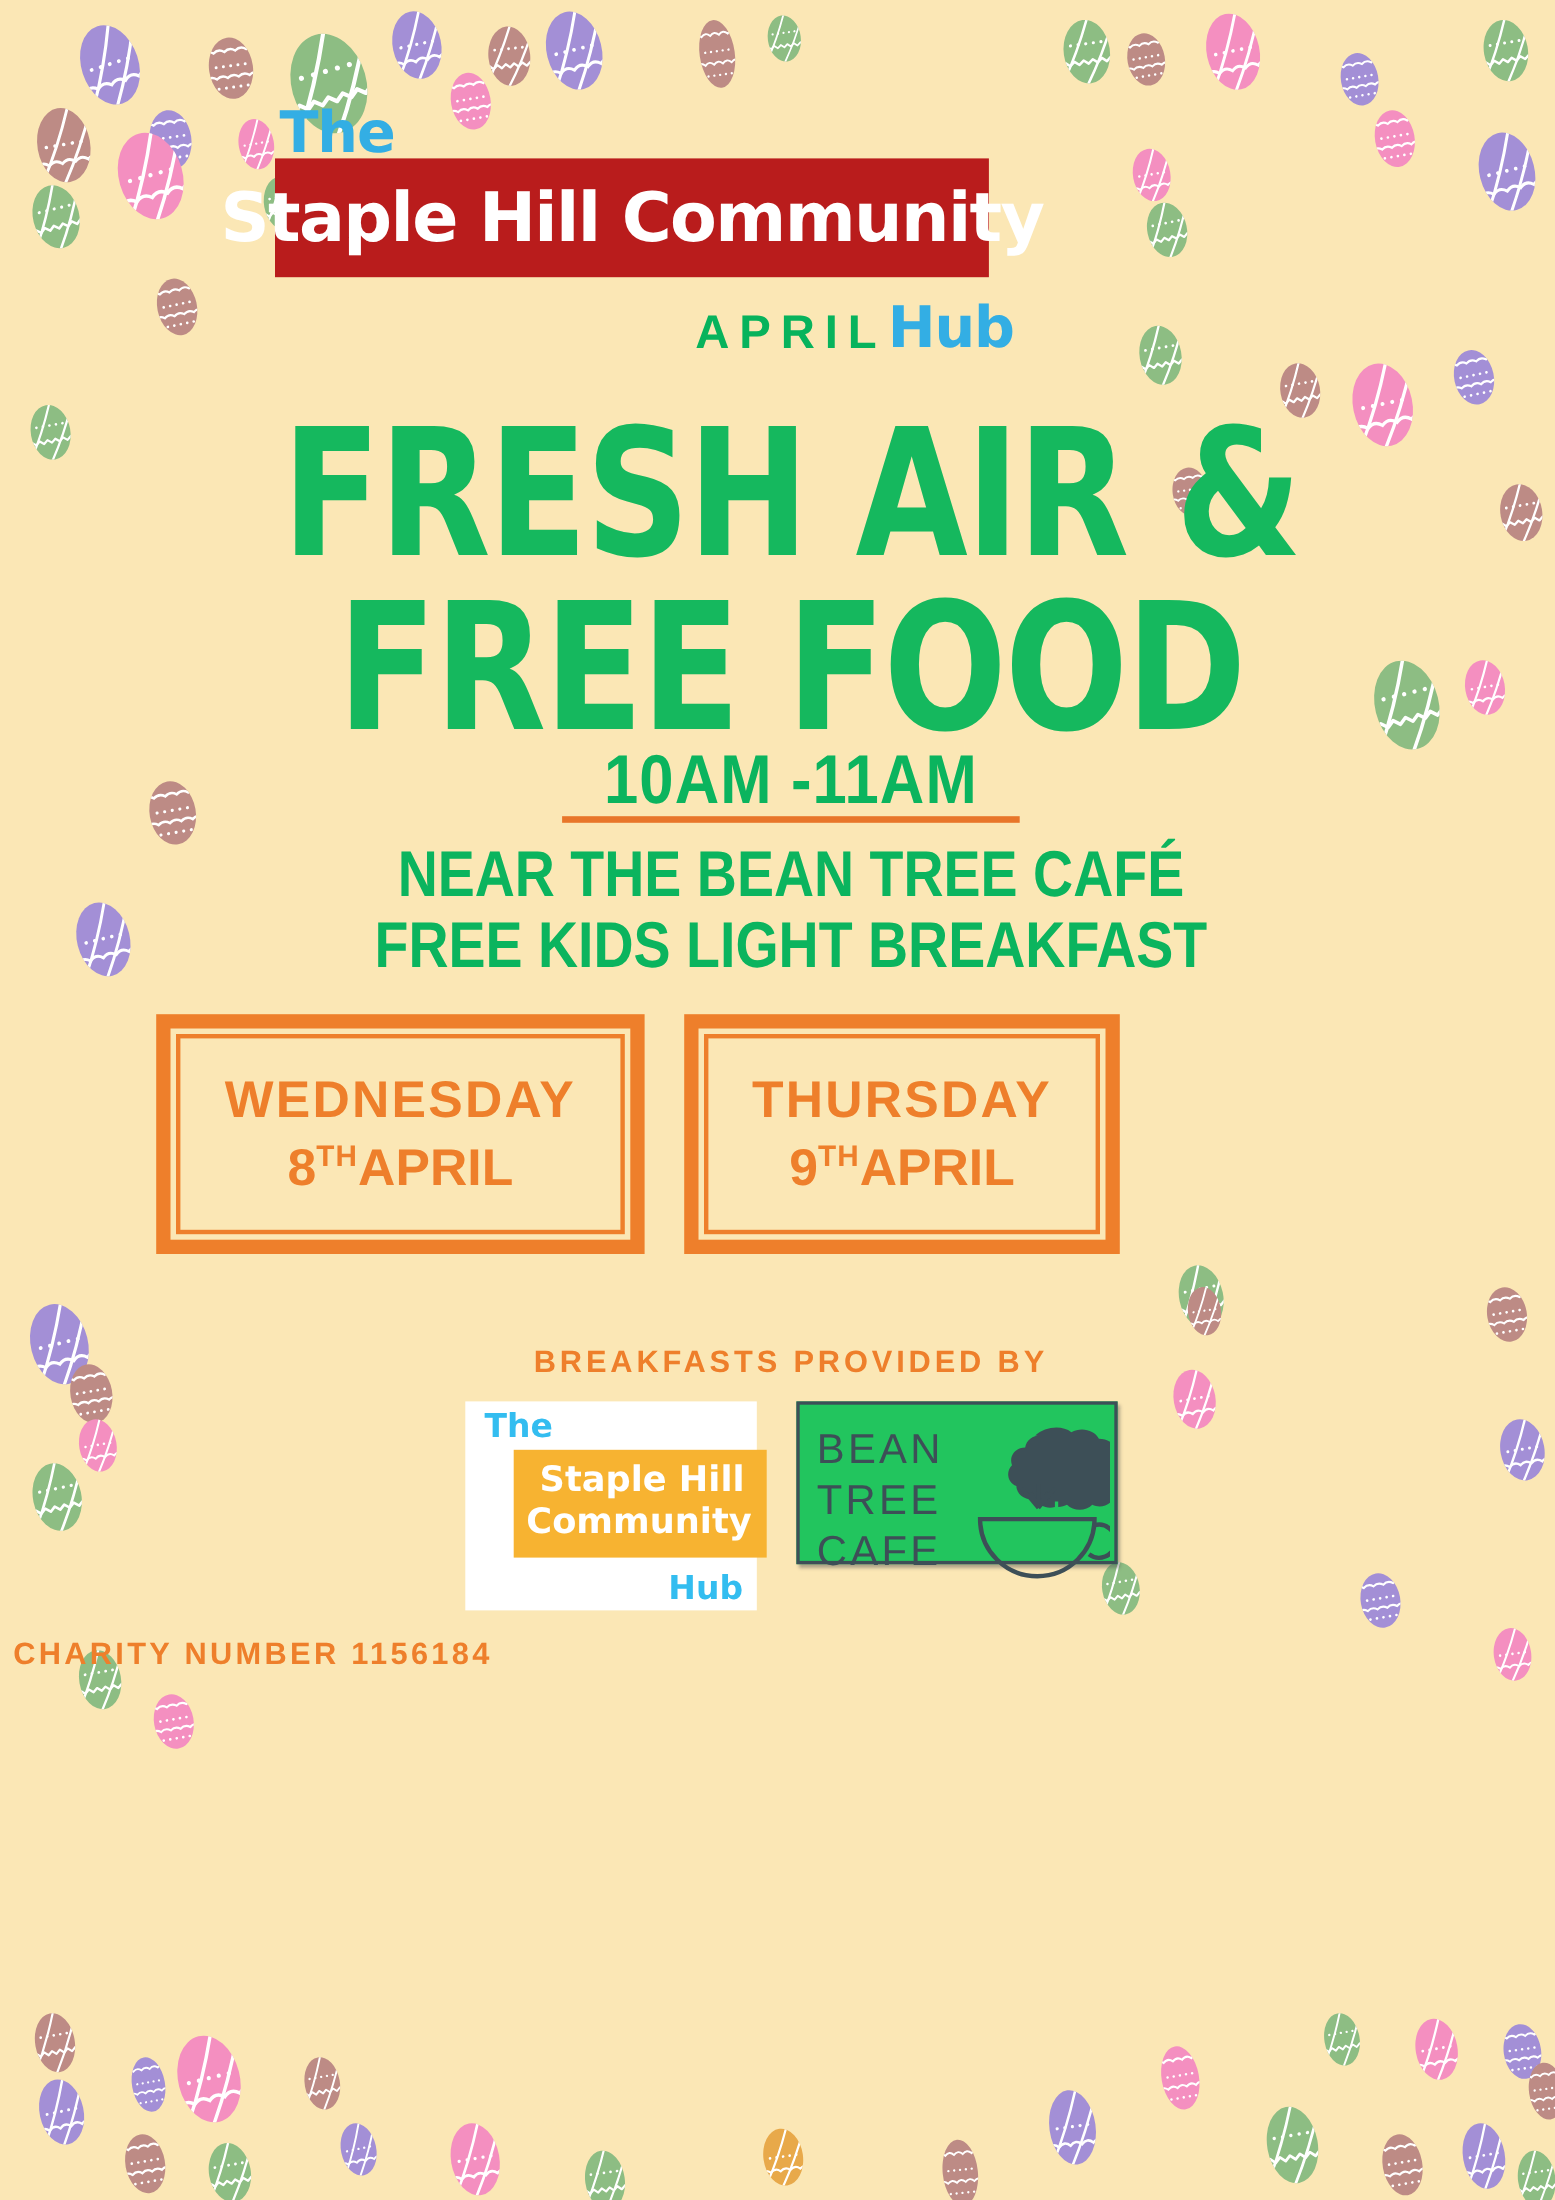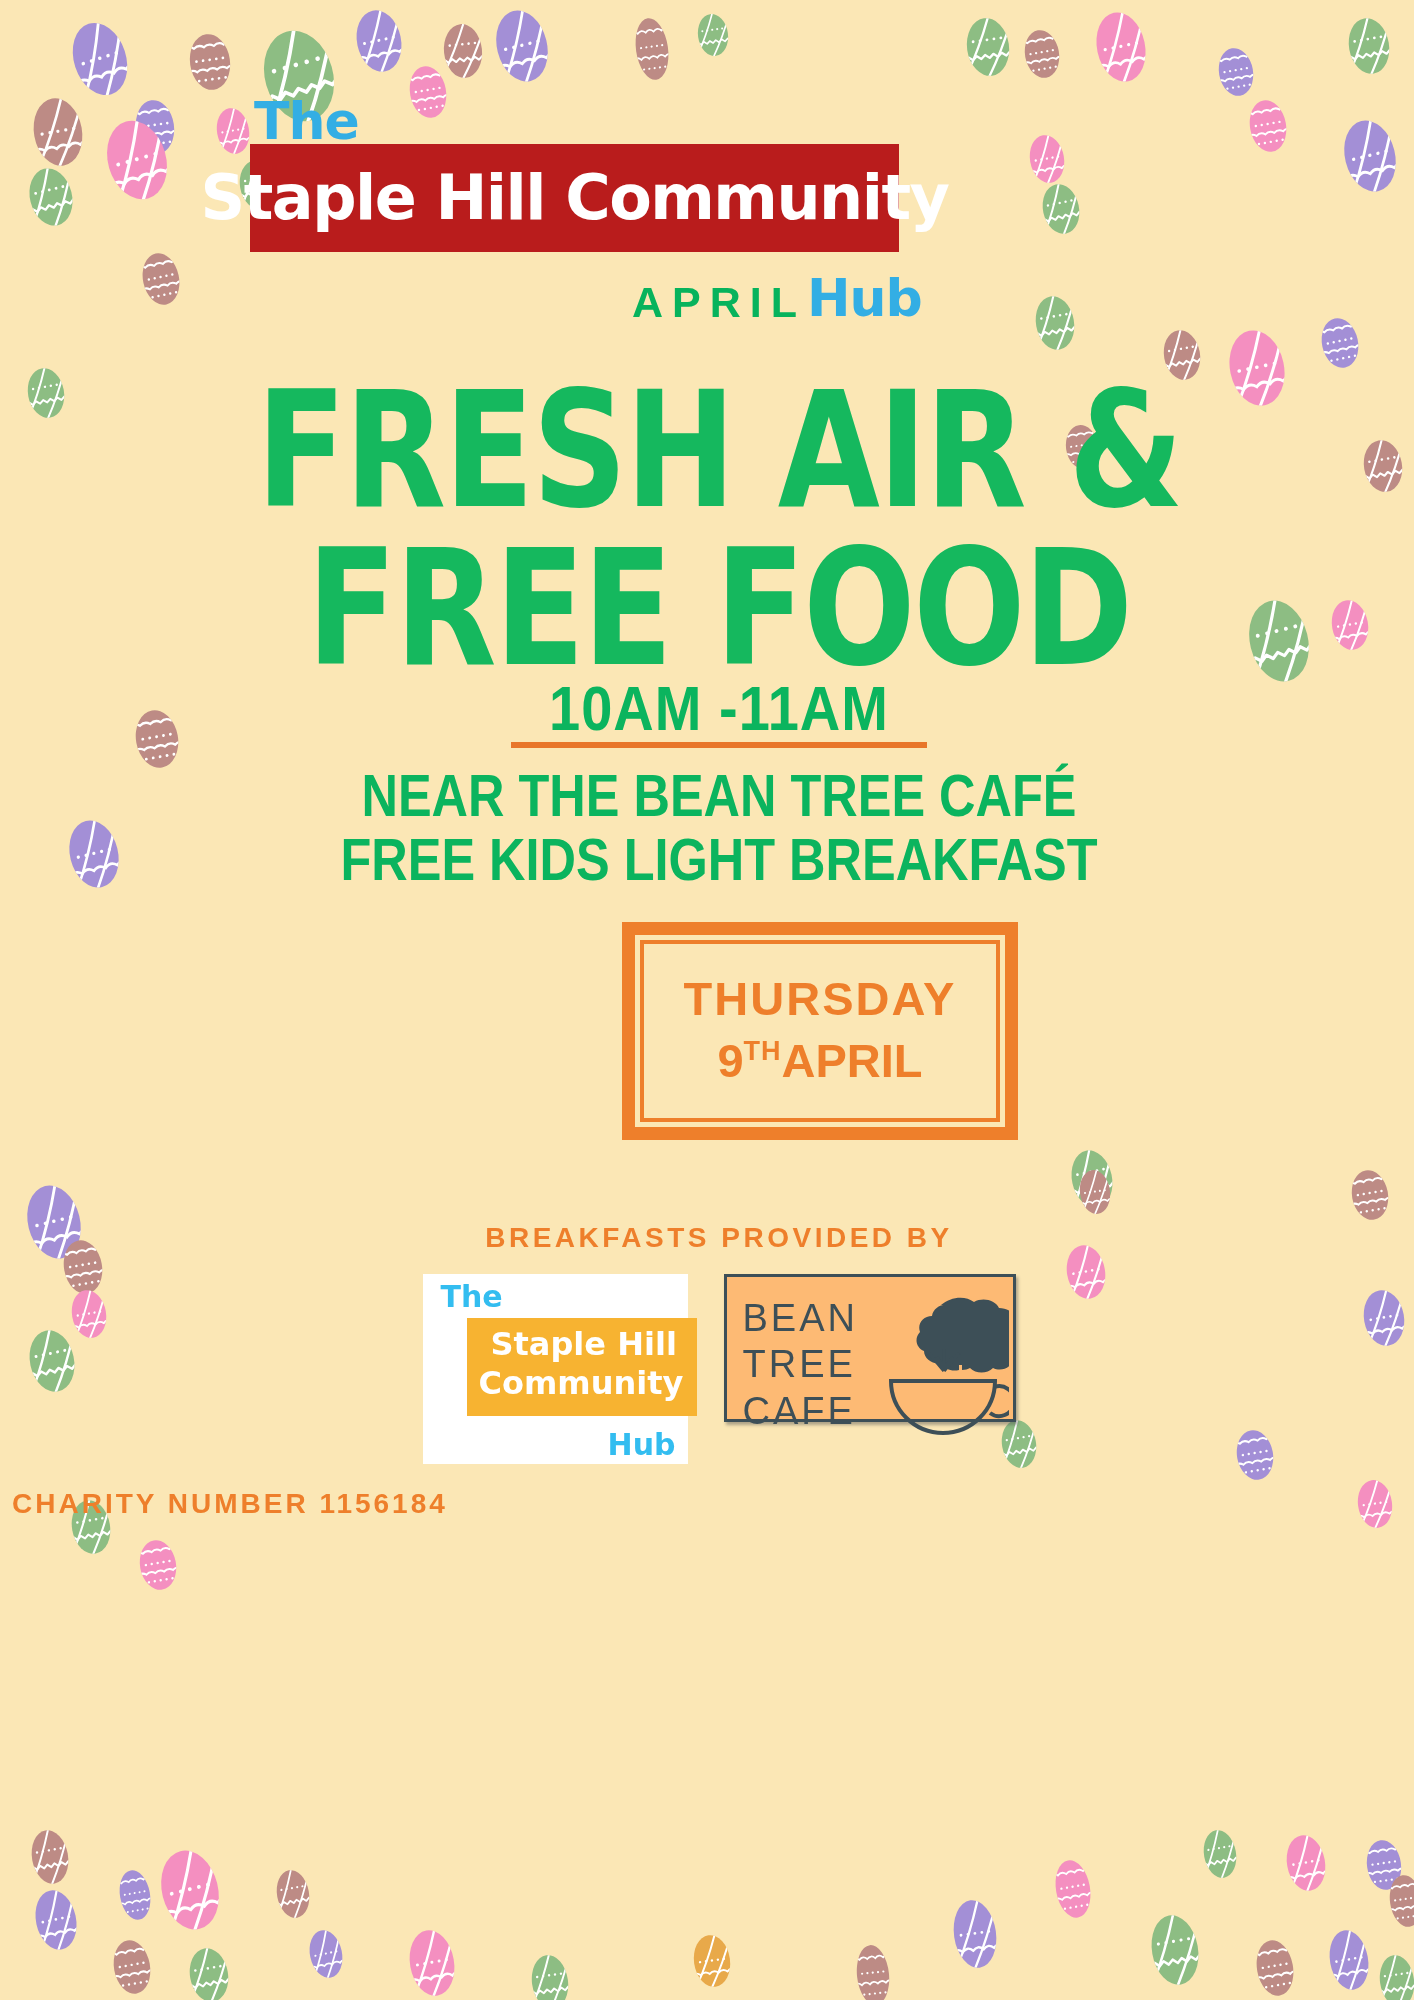--- a/index.html
+++ b/index.html
@@ -171,21 +171,21 @@
   }
   .logo-shc .l-band .l1{left:24px;top:10px;}
   .logo-shc .l-band .l2{left:12px;top:49px;}
   .logo-shc .l-hub{
     position:absolute;right:12px;bottom:4px;
     color:#33bdf0;font-weight:700;font-size:30px;
     font-family:"DejaVu Sans",sans-serif;line-height:1;
   }
   
   .logo-btc{
-    width:292px;height:148px;background:#fdba74;
+    width:292px;height:148px;background:#22c55e;
     border:3px solid #3d4f57;
     box-sizing:border-box;
     position:relative;
     box-shadow:2px 3px 3px rgba(80,80,80,.45);
   }
   .logo-btc .btc-words{
     position:absolute;left:16px;top:18px;
     color:#3d4f57;
     font-family:"Liberation Sans",sans-serif;
     font-size:38px;line-height:1.22;
@@ -1678,20 +1678,24 @@
       <span class="l1">FRESH AIR &amp;</span>
       <span class="l2">FREE FOOD</span>
     </div>
 
     <div class="time">10AM -11AM</div>
     <div class="time-rule"></div>
 
     <div class="loc1">NEAR THE BEAN TREE CAFÉ</div>
     <div class="loc2">FREE KIDS LIGHT BREAKFAST</div>
 
+    <div class="datebox" id="datebox-wed">
+      <div class="day">WEDNESDAY</div>
+      <div class="dt"><span>8</span><sup>TH</sup><span>APRIL</span></div>
+    </div>
 
     <div class="datebox" id="datebox-thu">
       <div class="day">THURSDAY</div>
       <div class="dt"><span>9</span><sup>TH</sup><span>APRIL</span></div>
     </div>
 
     <div class="provided">BREAKFASTS PROVIDED BY</div>
 
     <div class="logos">
 

